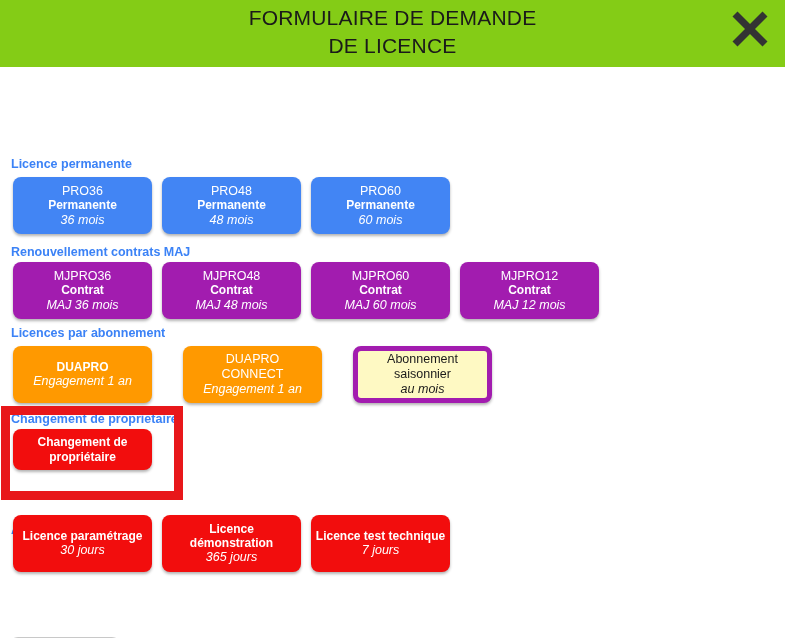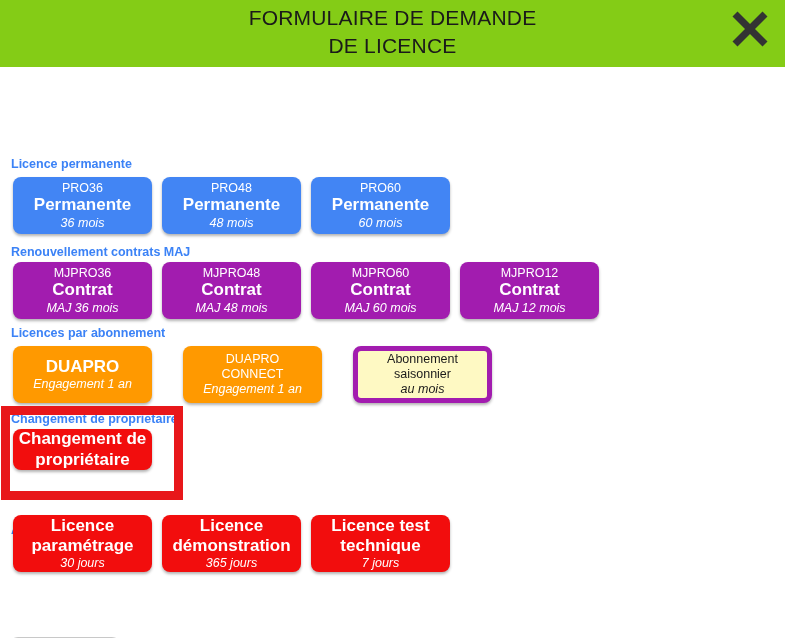--- a/index.html
+++ b/index.html
@@ -81,21 +81,21 @@
     color: #ffffff;
     box-shadow: 0 2px 3px rgba(0,0,0,0.30);
     cursor: pointer;
     box-sizing: border-box;
     border: none;
     padding: 0 4px;
     text-align: center;
     line-height: 1.18;
   }
   .tile .l1 { font-size: 12.5px; font-weight: normal; }
-  .tile .l2 { font-size: 17px; font-weight: bold; }
+  .tile .l2 { font-size: 12px; font-weight: bold; }
   .tile .l3 { font-size: 12.5px; font-style: italic; }
 
   .tile.blue   { background: #4285f4; }
   .tile.green  { background: #a21caf; }
   .tile.orange { background: #ff9900; }
   .tile.red    { background: #f20d0d; }
   .tile.cream  {
     background: #fef9c3;
     color: #1a1a1a;
     border: 5px solid #a21caf;

